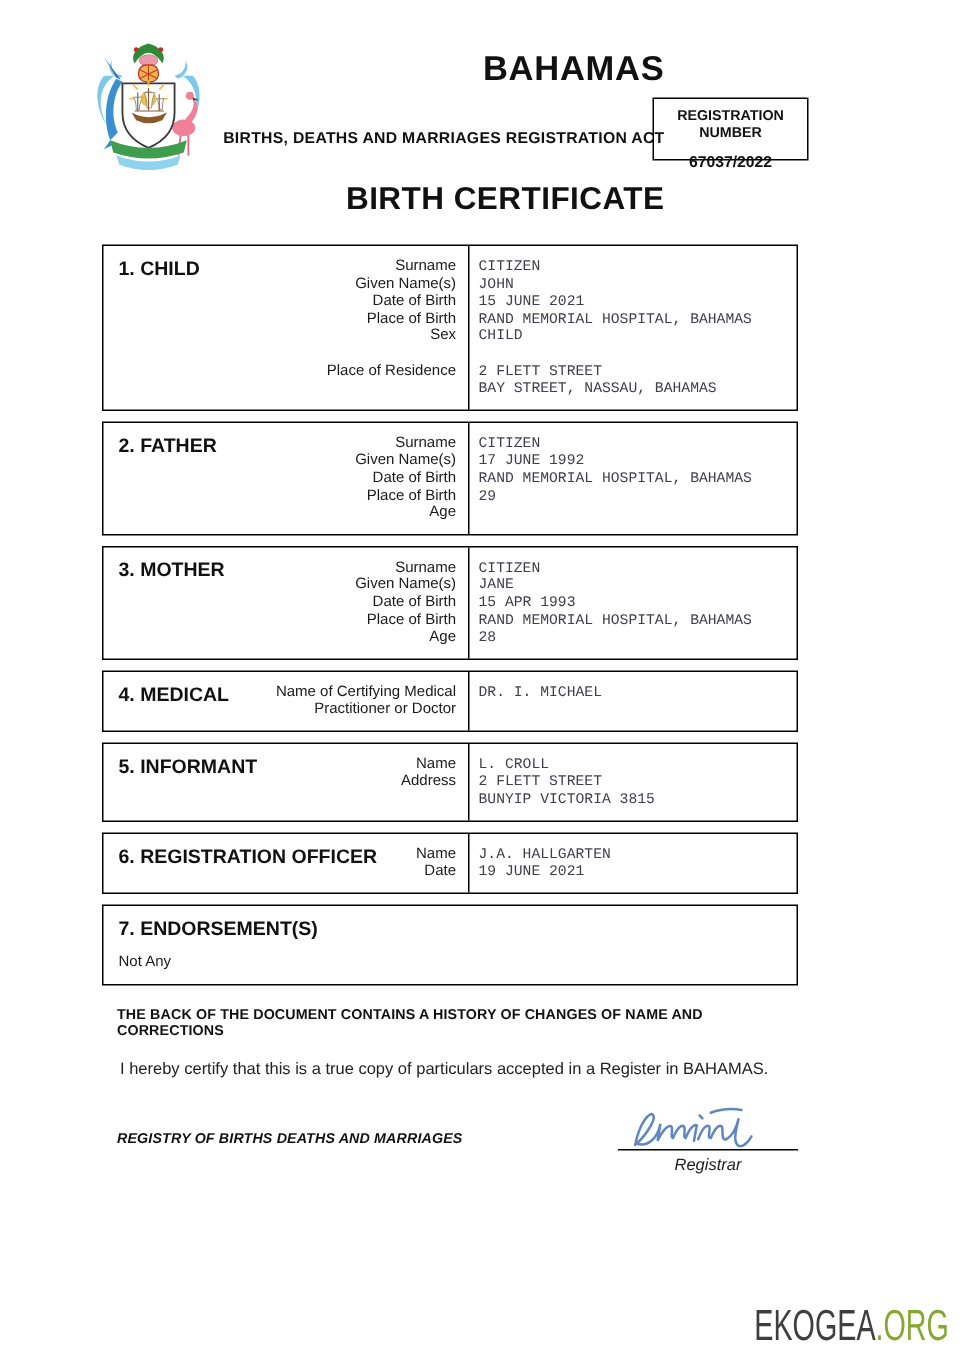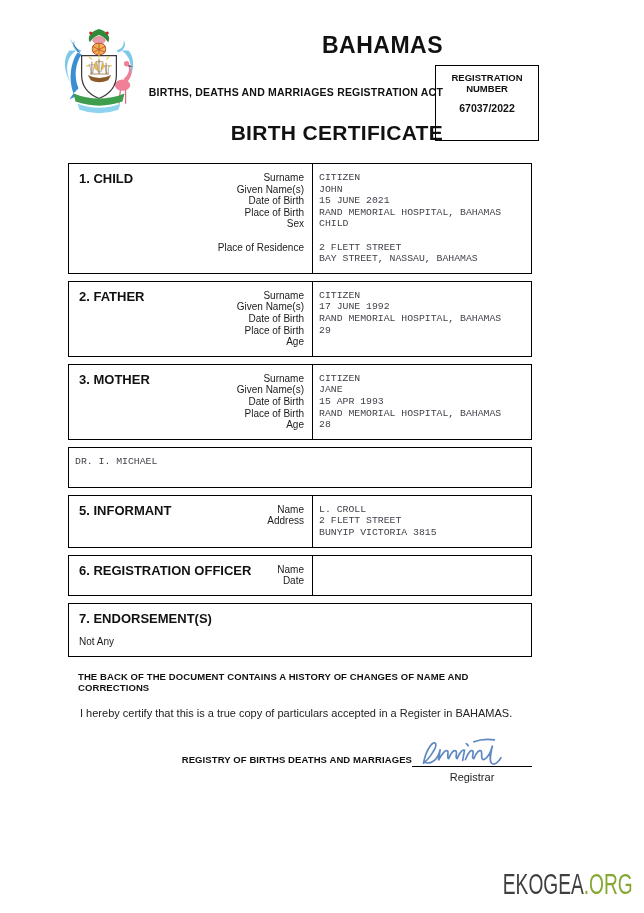--- a/index.html
+++ b/index.html
@@ -9,21 +9,21 @@
   .page{box-sizing:border-box;width:644px;height:913px;padding:28px 0 0 68px;position:relative;}
   .content{width:464px;position:relative;}
 
   
   .header{position:relative;height:135px;}
   .coat{position:absolute;left:-7px;top:0;width:76px;height:92px;}
   .header-center{position:absolute;left:55px;top:0;width:320px;text-align:right;}
   .country{font-size:23px;font-weight:bold;letter-spacing:.5px;margin-top:4px;}
   .act{font-size:10.5px;font-weight:bold;margin-top:27px;letter-spacing:.2px;}
   .doc-title{font-size:21px;font-weight:bold;margin-top:23px;letter-spacing:.3px;}
-  .regbox{position:absolute;left:367px;top:37px;width:104px;height:76px;border:1.5px solid #000;
+  .regbox{position:absolute;left:367px;top:37px;width:104px;height:42px;border:1.5px solid #000;
           box-sizing:border-box;text-align:center;padding-top:6px;}
   .regbox .rlabel{font-size:9.5px;font-weight:bold;line-height:11px;}
   .regbox .rnum{font-size:10.5px;font-weight:bold;margin-top:8px;}
 
   
   #sections{margin-top:0;}
   .section-box{box-sizing:border-box;width:464px;border:1.5px solid #000;margin-bottom:7px;display:flex;background:#fff;}
   .sec-left{width:244px;flex:0 0 244px;border-right:1.5px solid #000;position:relative;
             box-sizing:border-box;padding:8px 8px 8px 0;}
   .sec-title{position:absolute;left:10px;top:7px;font-size:13px;font-weight:bold;white-space:nowrap;}
@@ -32,21 +32,21 @@
               font-family:"Liberation Mono","DejaVu Sans Mono",monospace;
               font-size:9.8px;line-height:11.6px;color:#3f3f49;white-space:pre;}
   .section-box.full{display:block;padding:7px 12px 9px 10px;}
   .section-box.full .sec-title{position:static;display:block;}
   .sec-note{font-size:10px;margin-top:10px;color:#1a1a1a;}
 
   
   .footer{margin-top:14px;width:464px;}
   .back-note{font-size:9.5px;font-weight:bold;padding-left:10px;letter-spacing:.1px;}
   .certify{font-size:11px;margin-top:14px;padding-left:12px;color:#222;}
-  .registry-row{display:flex;justify-content:flex-end;align-items:flex-start;margin-top:18px;}
+  .registry-row{display:flex;justify-content:space-between;align-items:flex-start;margin-top:18px;font-style:italic;}
   .registry{font-size:9.5px;font-weight:bold;padding-left:10px;margin-top:17px;letter-spacing:.1px;}
   .sig-block{width:120px;text-align:center;margin-right:0;}
   .sig-svg{display:block;width:112px;height:32px;margin:0 auto -3px auto;}
   .sig-line{border-top:1.5px solid #000;width:120px;}
   .sig-label{font-size:11px;margin-top:4px;color:#222;}
 
   
   .watermark{position:absolute;top:868px;right:11px;font-size:29px;font-weight:400;
              transform:scaleX(.66);transform-origin:100% 50%;white-space:nowrap;
              font-family:"Liberation Sans",sans-serif;}
@@ -152,20 +152,27 @@
               <div class="lbl">Surname</div>
               <div class="lbl">Given Name(s)</div>
               <div class="lbl">Date of Birth</div>
               <div class="lbl">Place of Birth</div>
               <div class="lbl">Age</div>
             </div>
           </div>
           <div class="sec-values"><div class="val">CITIZEN</div><div class="val">JANE</div><div class="val">15 APR 1993</div><div class="val">RAND MEMORIAL HOSPITAL, BAHAMAS</div><div class="val">28</div></div>
         </div>
         <div class="section-box">
+          <div class="sec-left">
+            <span class="sec-title">4. MEDICAL</span>
+            <div class="sec-labels">
+              <div class="lbl">Name of Certifying Medical</div>
+              <div class="lbl">Practitioner or Doctor</div>
+            </div>
+          </div>
           <div class="sec-values"><div class="val">DR. I. MICHAEL</div><div class="val">&nbsp;</div></div>
         </div>
         <div class="section-box">
           <div class="sec-left">
             <span class="sec-title">5. INFORMANT</span>
             <div class="sec-labels">
               <div class="lbl">Name</div>
               <div class="lbl">Address</div>
               <div class="lbl">&nbsp;</div>
             </div>
@@ -173,20 +180,21 @@
           <div class="sec-values"><div class="val">L. CROLL</div><div class="val">2 FLETT STREET</div><div class="val">BUNYIP VICTORIA 3815</div></div>
         </div>
         <div class="section-box">
           <div class="sec-left">
             <span class="sec-title">6. REGISTRATION OFFICER</span>
             <div class="sec-labels">
               <div class="lbl">Name</div>
               <div class="lbl">Date</div>
             </div>
           </div>
+          <div class="sec-values"><div class="val">J.A. HALLGARTEN</div><div class="val">19 JUNE 2021</div></div>
         </div>
         <div class="section-box full">
           <div class="sec-title">7. ENDORSEMENT(S)</div>
           <div class="sec-note">Not Any</div>
         </div>
       </div>
 
     <div class="footer">
       <div class="back-note">THE BACK OF THE DOCUMENT CONTAINS A HISTORY OF CHANGES OF NAME AND CORRECTIONS</div>
       <div class="certify">I hereby certify that this is a true copy of particulars accepted in a Register in BAHAMAS.</div>

